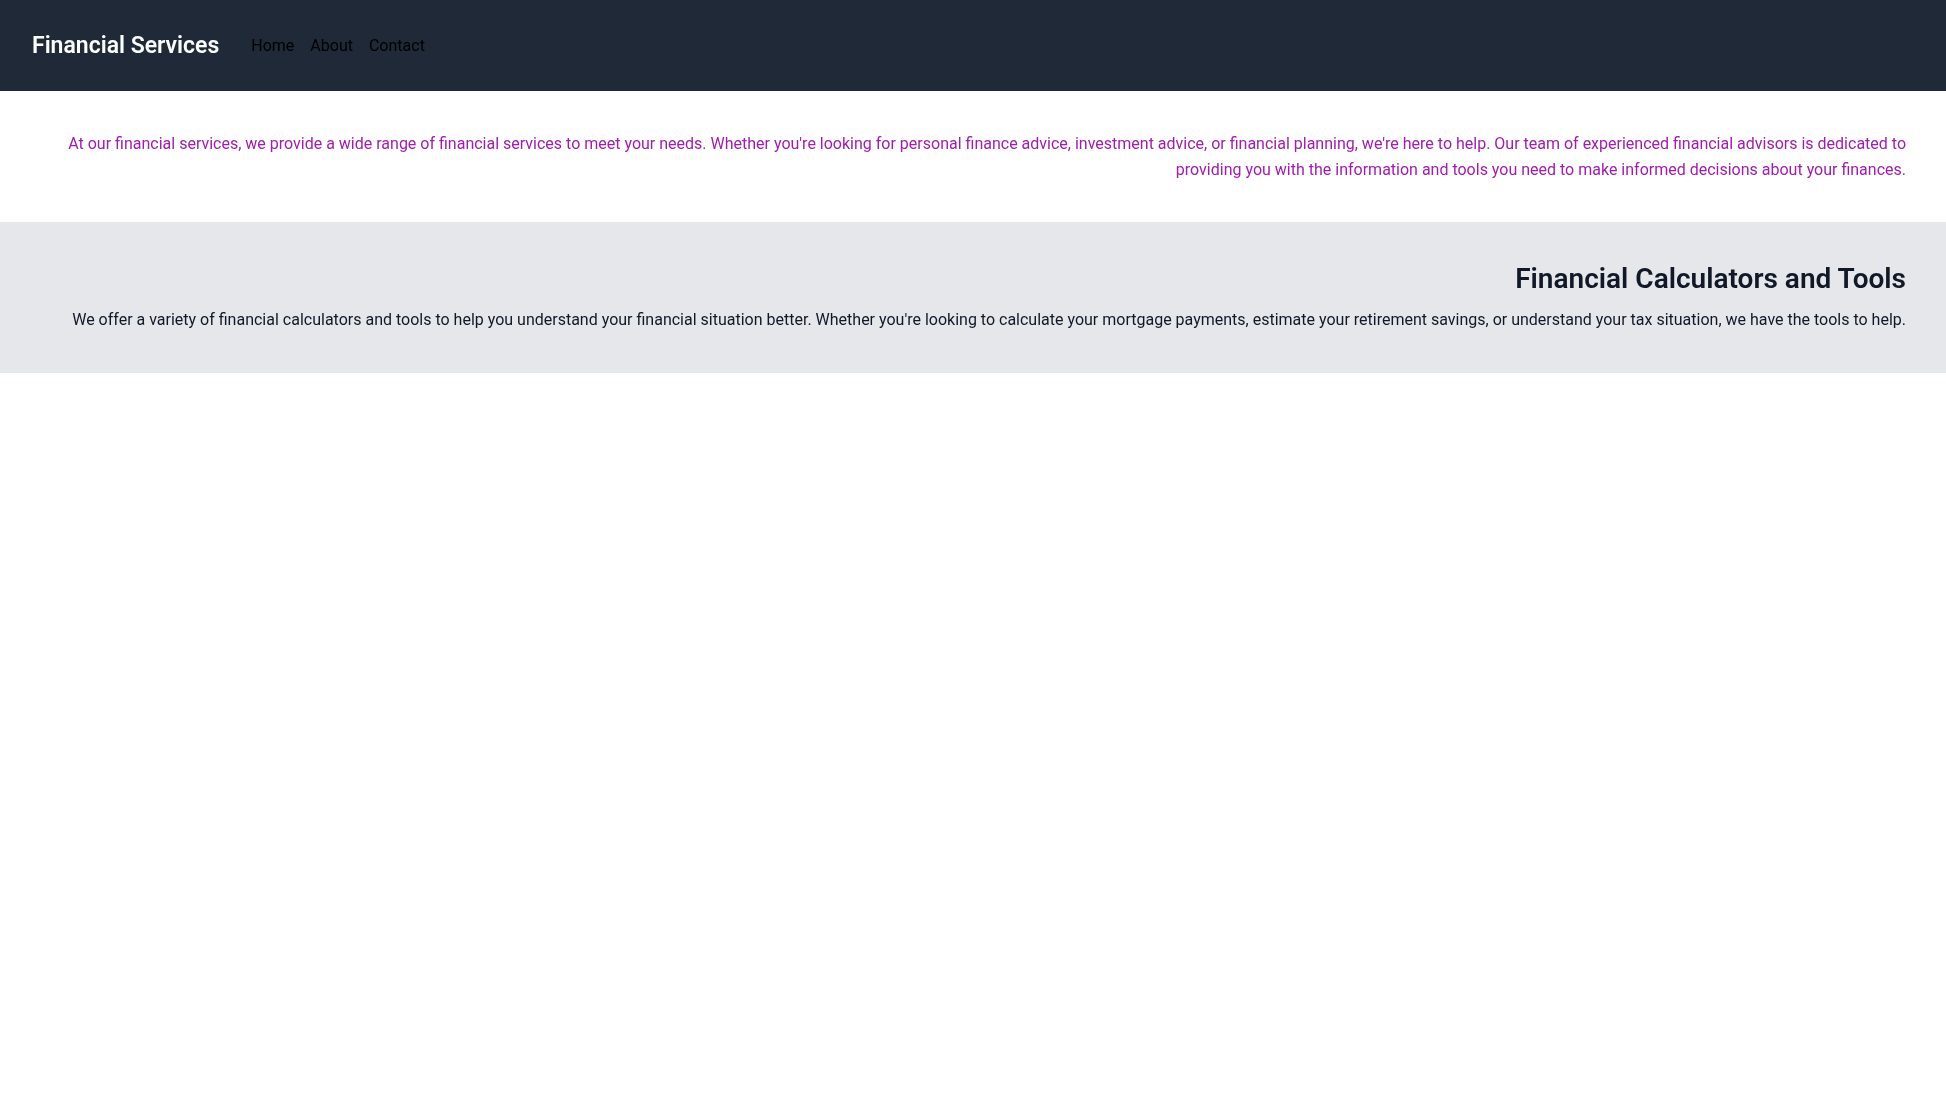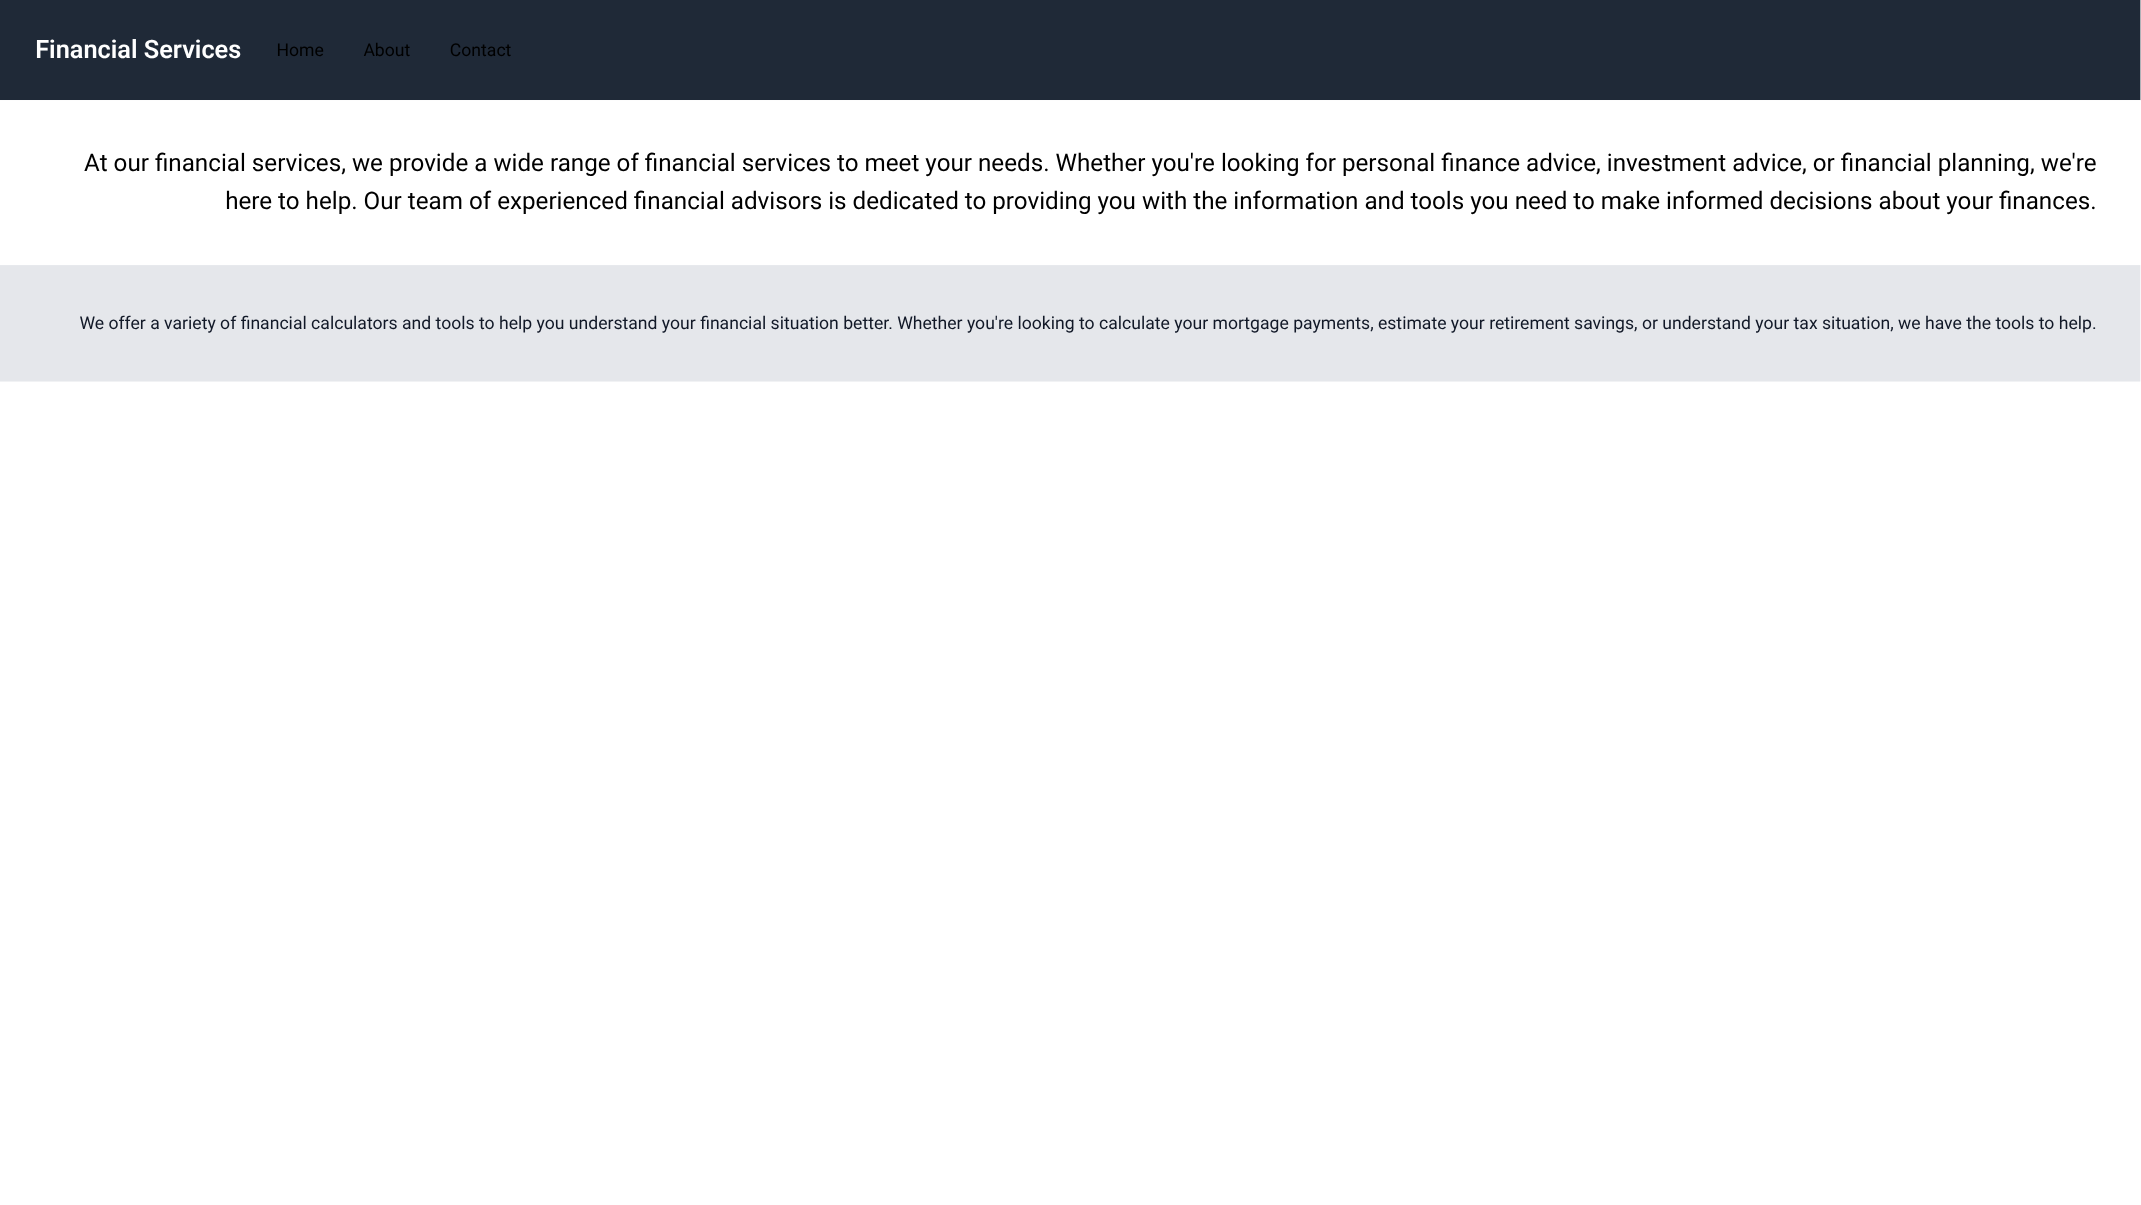--- a/index.html
+++ b/index.html
@@ -1,25 +1,25 @@
 <!DOCTYPE html>
 <html><head>
 <meta charset="utf-8">
 <style>
   * { margin: 0; padding: 0; box-sizing: border-box; text-align: right; }
   body { font-family: -apple-system, BlinkMacSystemFont, "Segoe UI", Roboto, Helvetica, Arial, sans-serif; background: #ffffff; }
   
   .nav { background: #1f2937; padding: 32px 32px; display: flex; align-items: center; }
   .brand { color: #ffffff; font-size: 23px; font-weight: 600; margin-right: 32px; }
-  .nav-links { display: flex; gap: 36px; }
+  .nav-links { display: flex; gap: 16px; }
   .nav-link { color: #000000; font-size: 16px; text-decoration: none; cursor: pointer; }
   
   .hero { background: #ffffff; padding: 40px 40px; }
   .hero-title { color: #4b5563; font-size: 28px; font-weight: 600; margin-bottom: 12px; }
-  .hero-text { color: #000000; font-size: 22px; line-height: 1.6; }
+  .hero-text { color: #a21caf; font-size: 16px; line-height: 1.6; }
   
   .tools { background: #e5e7eb; padding: 40px 40px; }
   .tools-title { color: #111827; font-size: 28px; font-weight: 600; margin-bottom: 12px; }
   .tools-text { color: #111827; font-size: 16px; line-height: 1.6; }
 </style>
 </head>
 <body>
 
 <nav class="nav">
   <div class="brand">Financial Services</div>
@@ -28,14 +28,15 @@
     <a class="nav-link">About</a>
     <a class="nav-link">Contact</a>
   </div>
 </nav>
 
 <section class="hero">
   <p class="hero-text">At our financial services, we provide a wide range of financial services to meet your needs. Whether you're looking for personal finance advice, investment advice, or financial planning, we're here to help. Our team of experienced financial advisors is dedicated to providing you with the information and tools you need to make informed decisions about your finances.</p>
 </section>
 
 <section class="tools">
+  <h2 class="tools-title">Financial Calculators and Tools</h2>
   <p class="tools-text">We offer a variety of financial calculators and tools to help you understand your financial situation better. Whether you're looking to calculate your mortgage payments, estimate your retirement savings, or understand your tax situation, we have the tools to help.</p>
 </section>
 
 </body></html>

